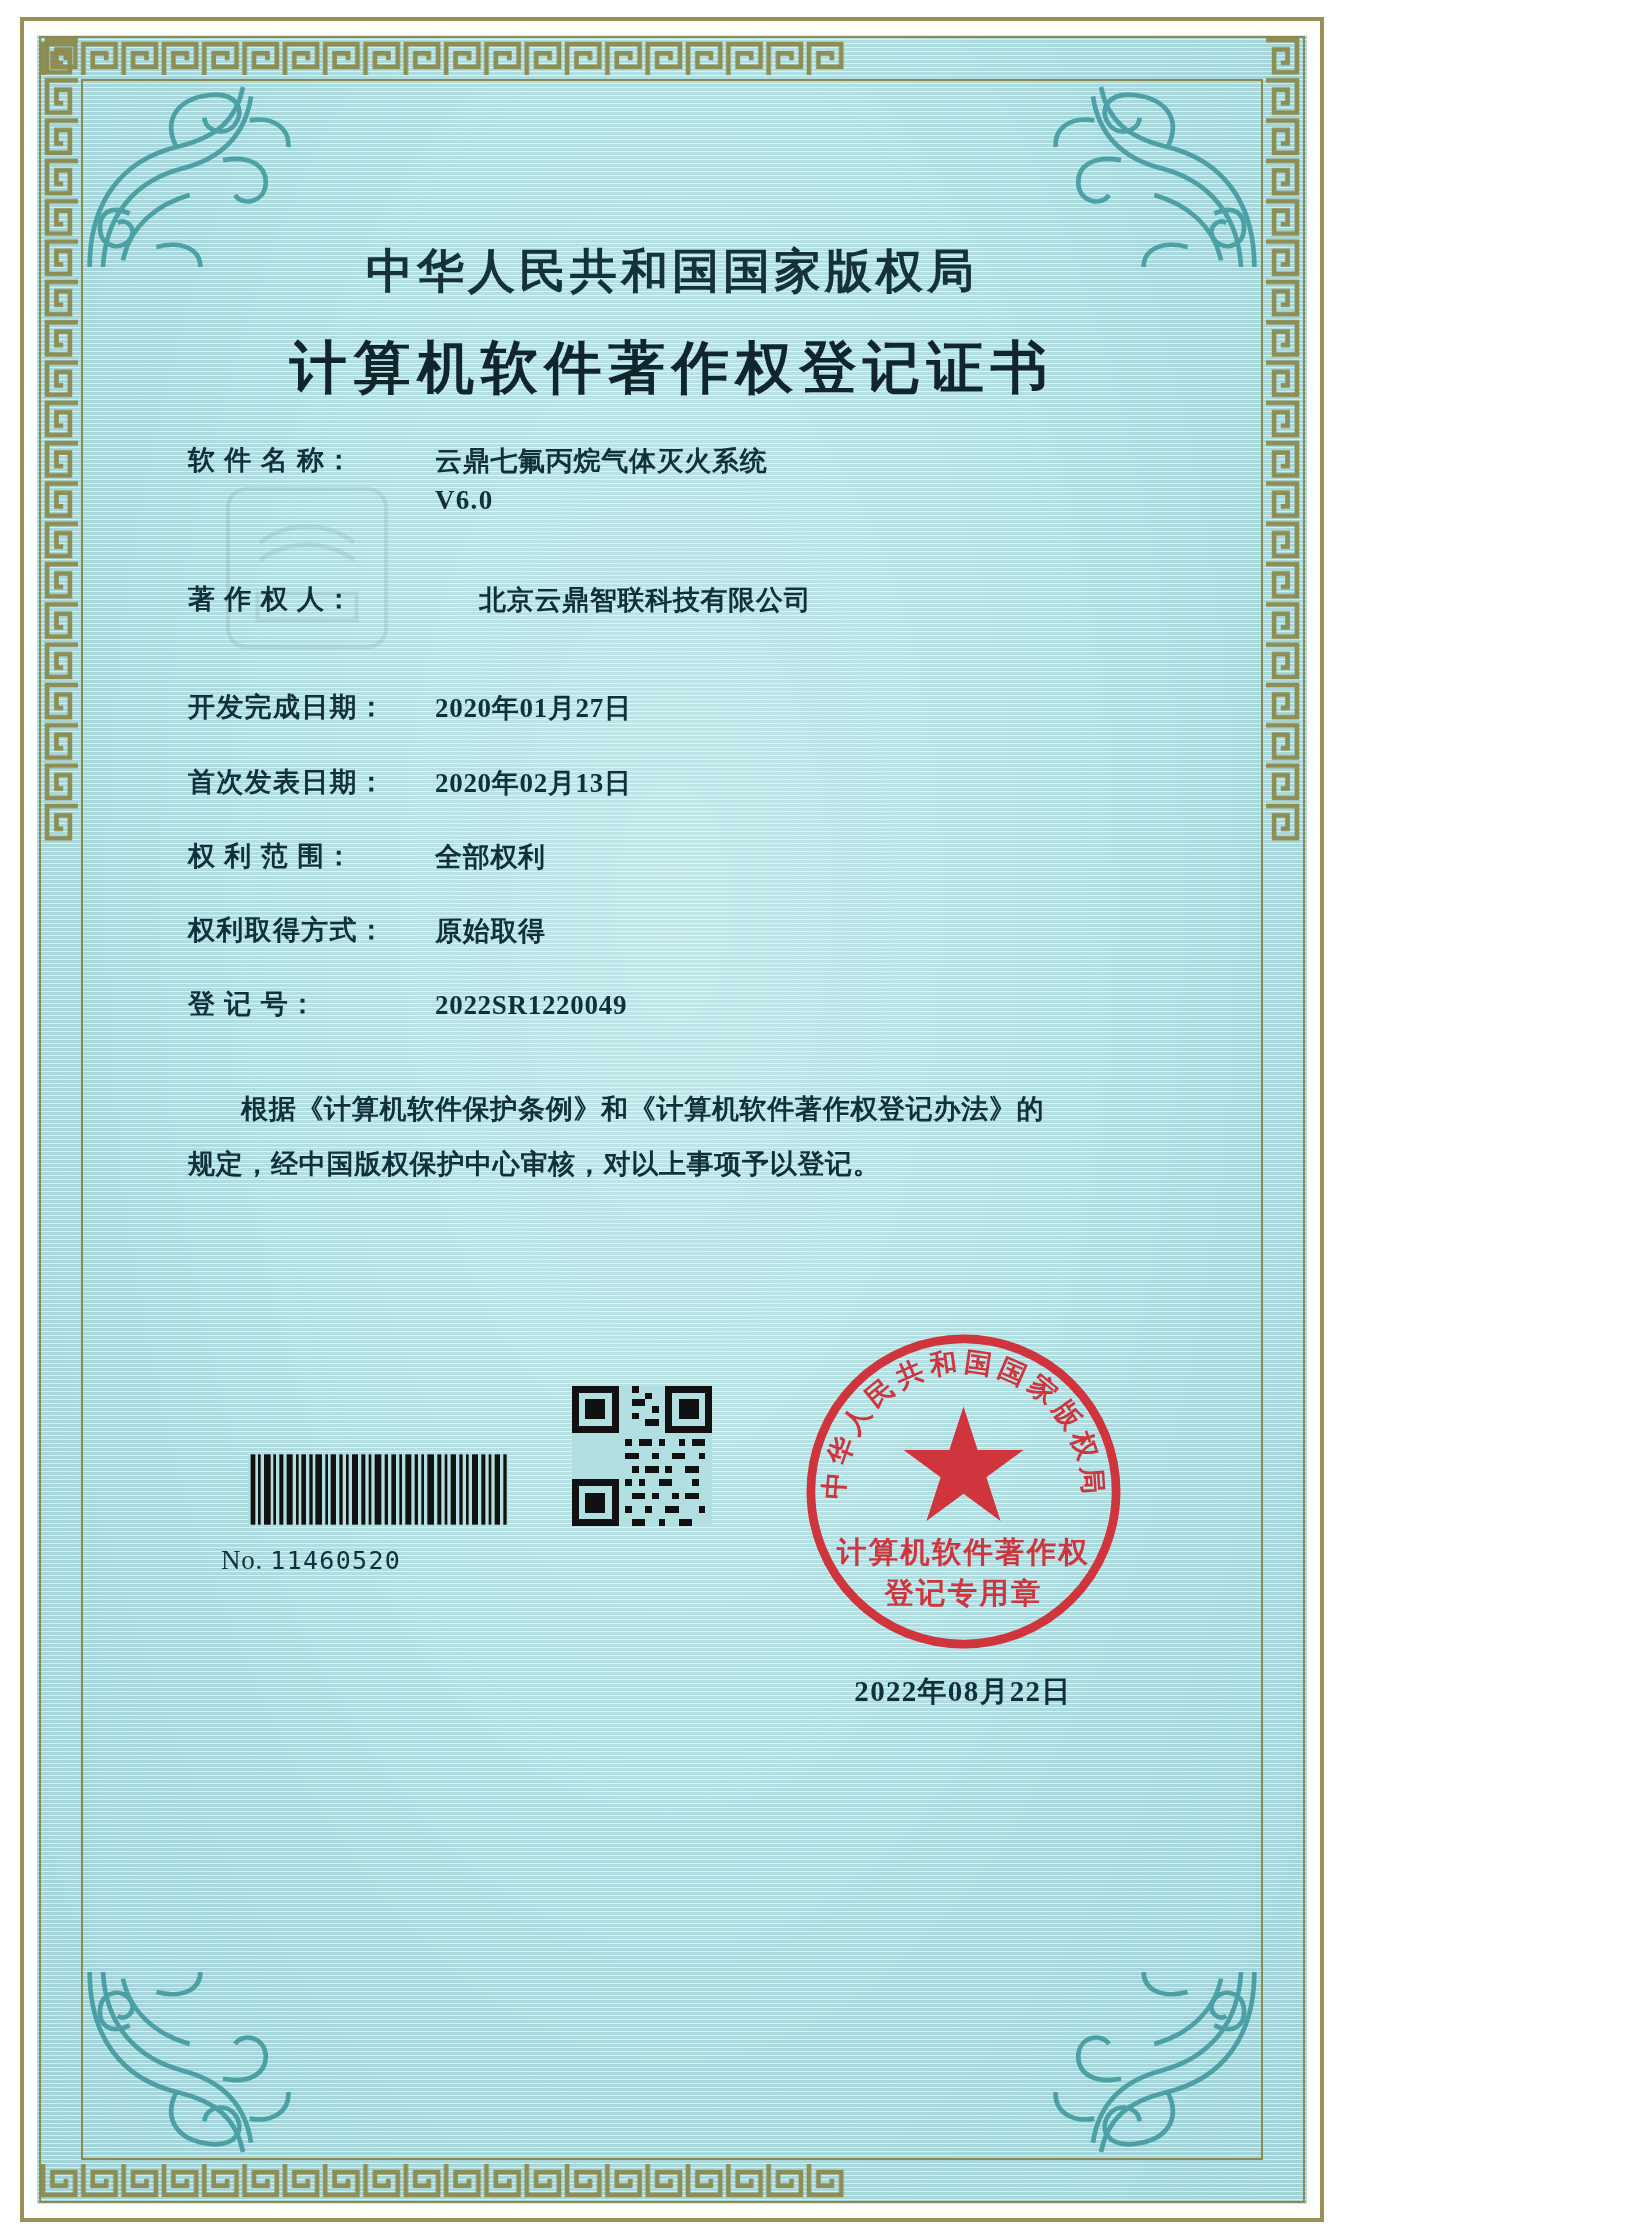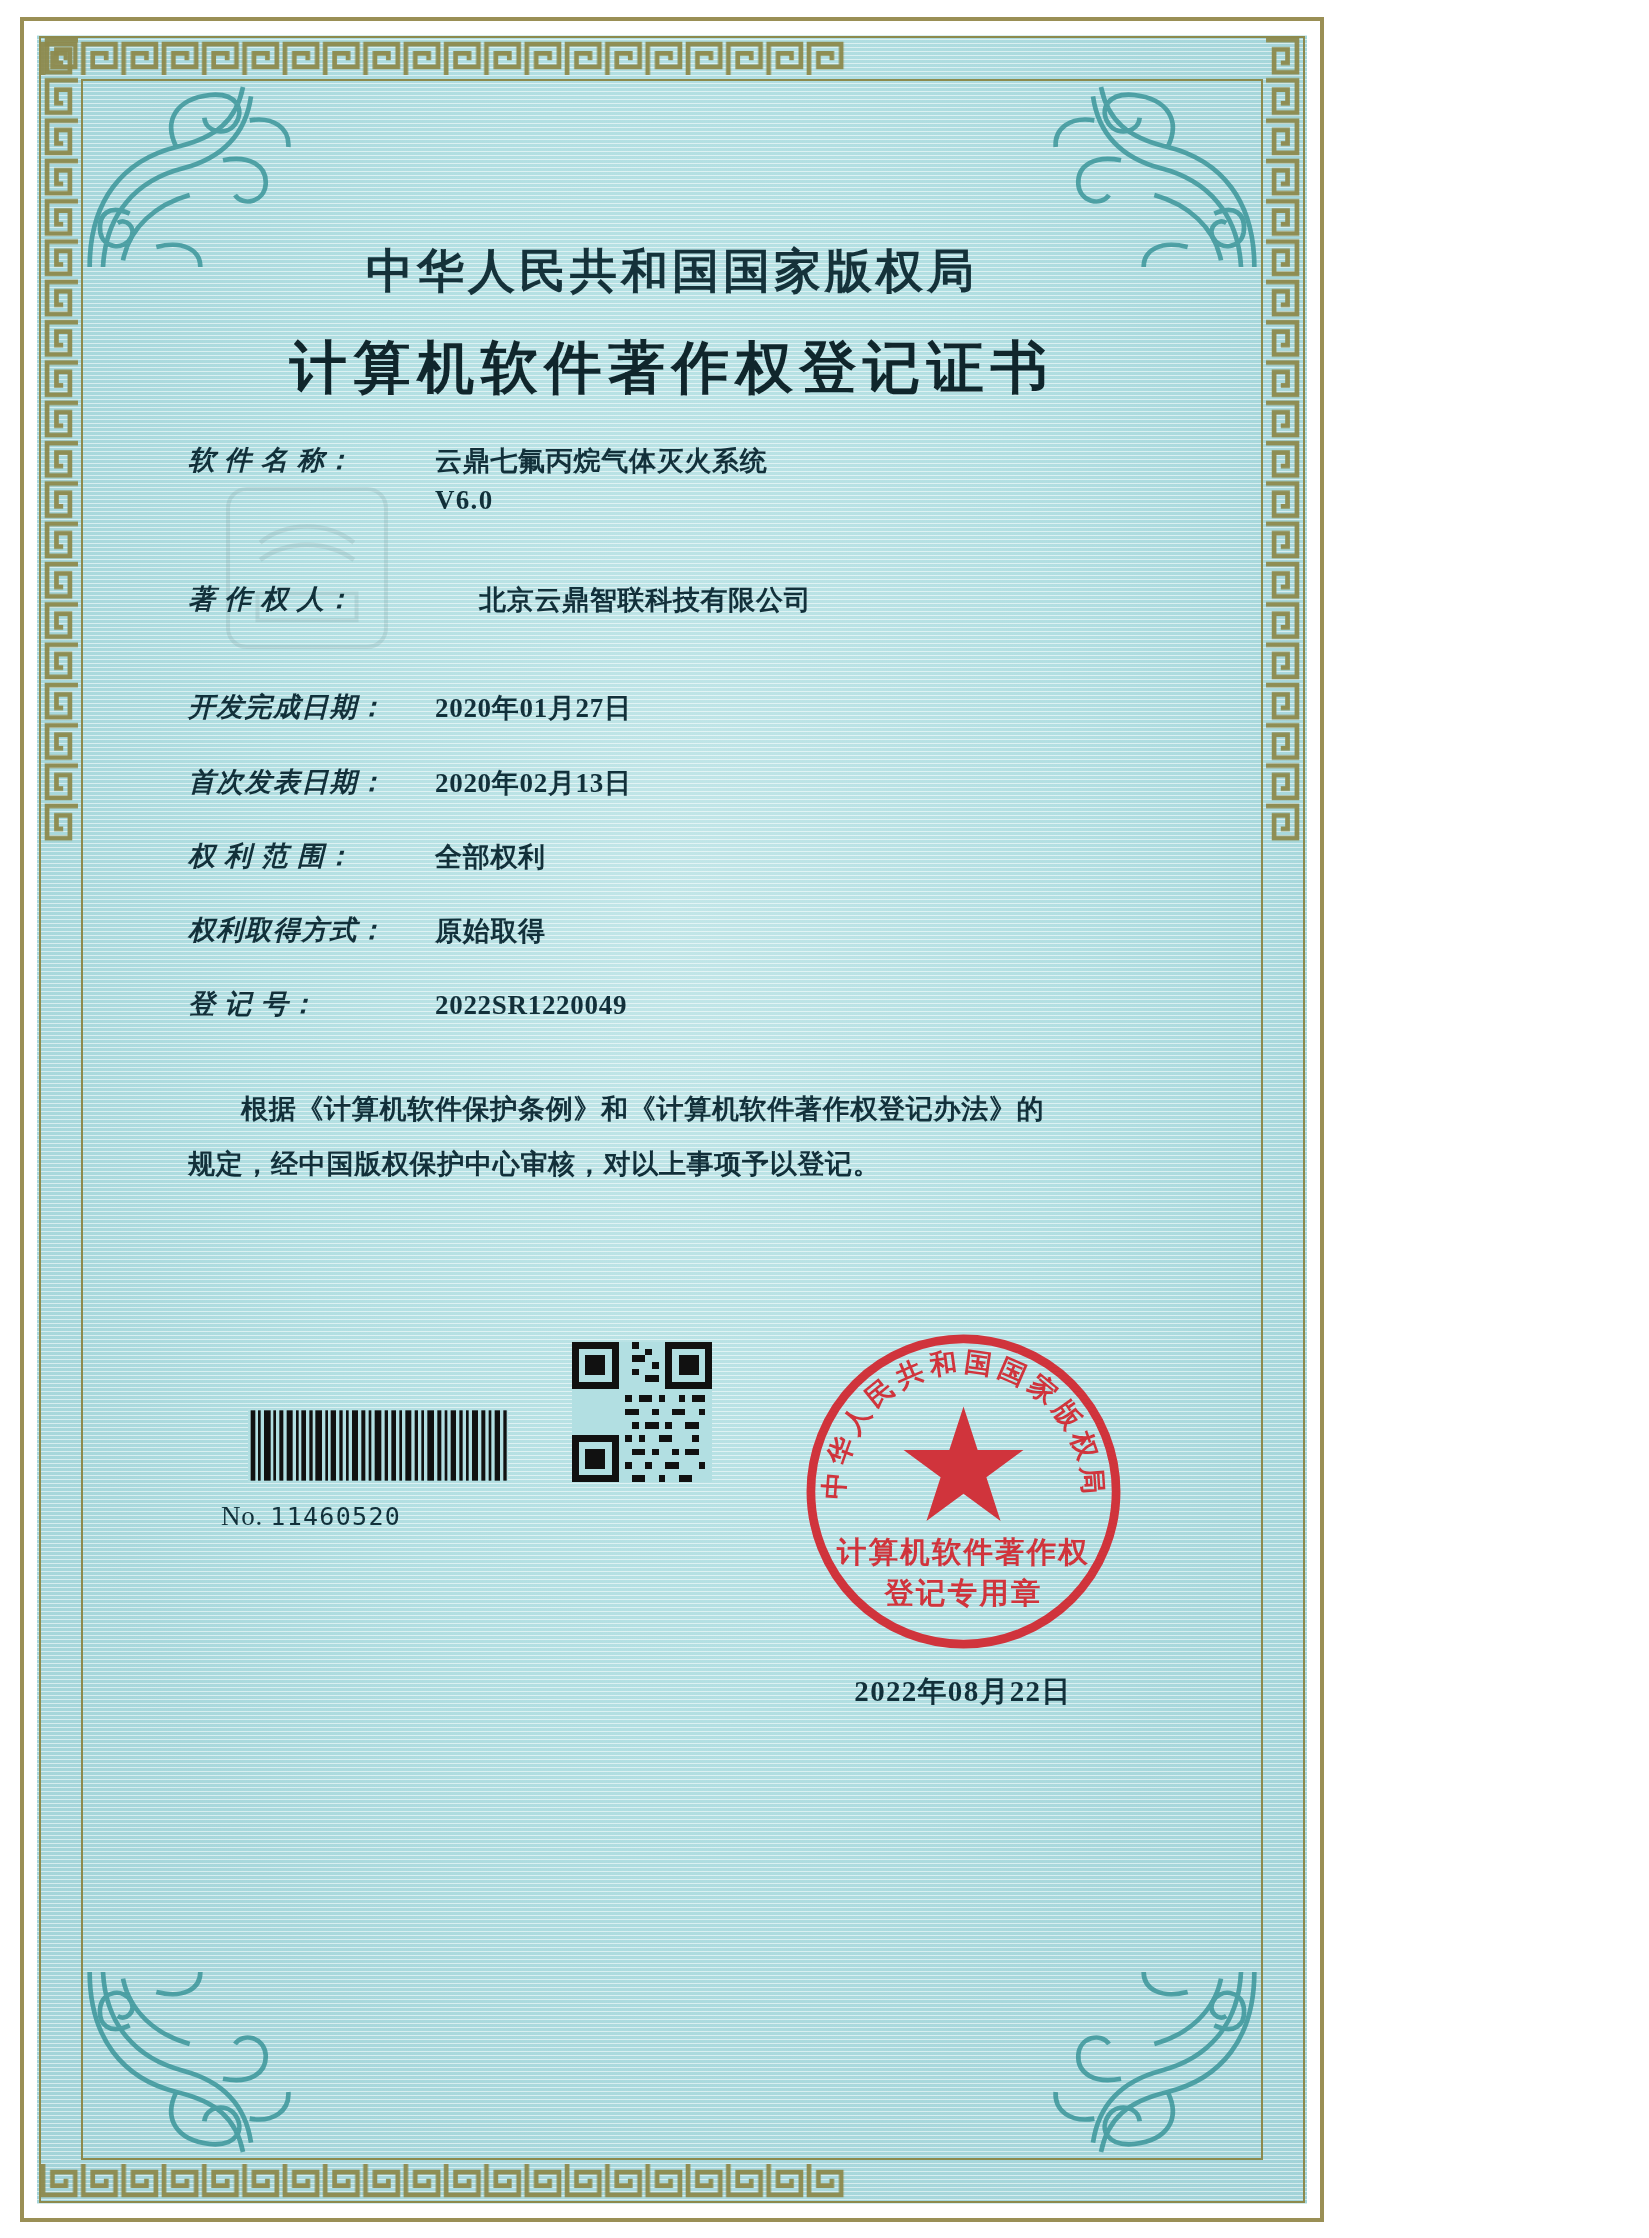--- a/index.html
+++ b/index.html
@@ -143,21 +143,20 @@
     padding-left: 61px;
     font-size: 27px;
     color: #12303a;
   }
   .field .flabel {
     width: 247px;
     flex: 0 0 247px;
     font-weight: bold;
     letter-spacing: 1.3px;
     white-space: nowrap;
-    font-style: italic;
   }
   .field .fvalue {
     font-weight: bold;
     letter-spacing: 0.7px;
     line-height: 1.45;
   }
   .field .fvalue .line2 { display: block; font-family: "Liberation Serif", serif; letter-spacing: 1.3px;}
 
   .gap-lg { margin-top: 61px; gap: 44px; }
   .gap-xl { margin-top: 69px; }
@@ -171,21 +170,21 @@
     font-weight: bold;
     line-height: 2.05;
     letter-spacing: 0.7px;
   }
   .statement .indent { display: block; text-indent: 53px; }
 
   
   .codes {
     position: absolute;
     left: 61px;
-    top: 1091px;
+    top: 1135px;
   }
   .barcode {
     width: 260px;
     height: 73px;
     margin-left: 60px;
   }
   .qrcode {
     width: 140px;
     height: 140px;
     margin-left: 61px;

